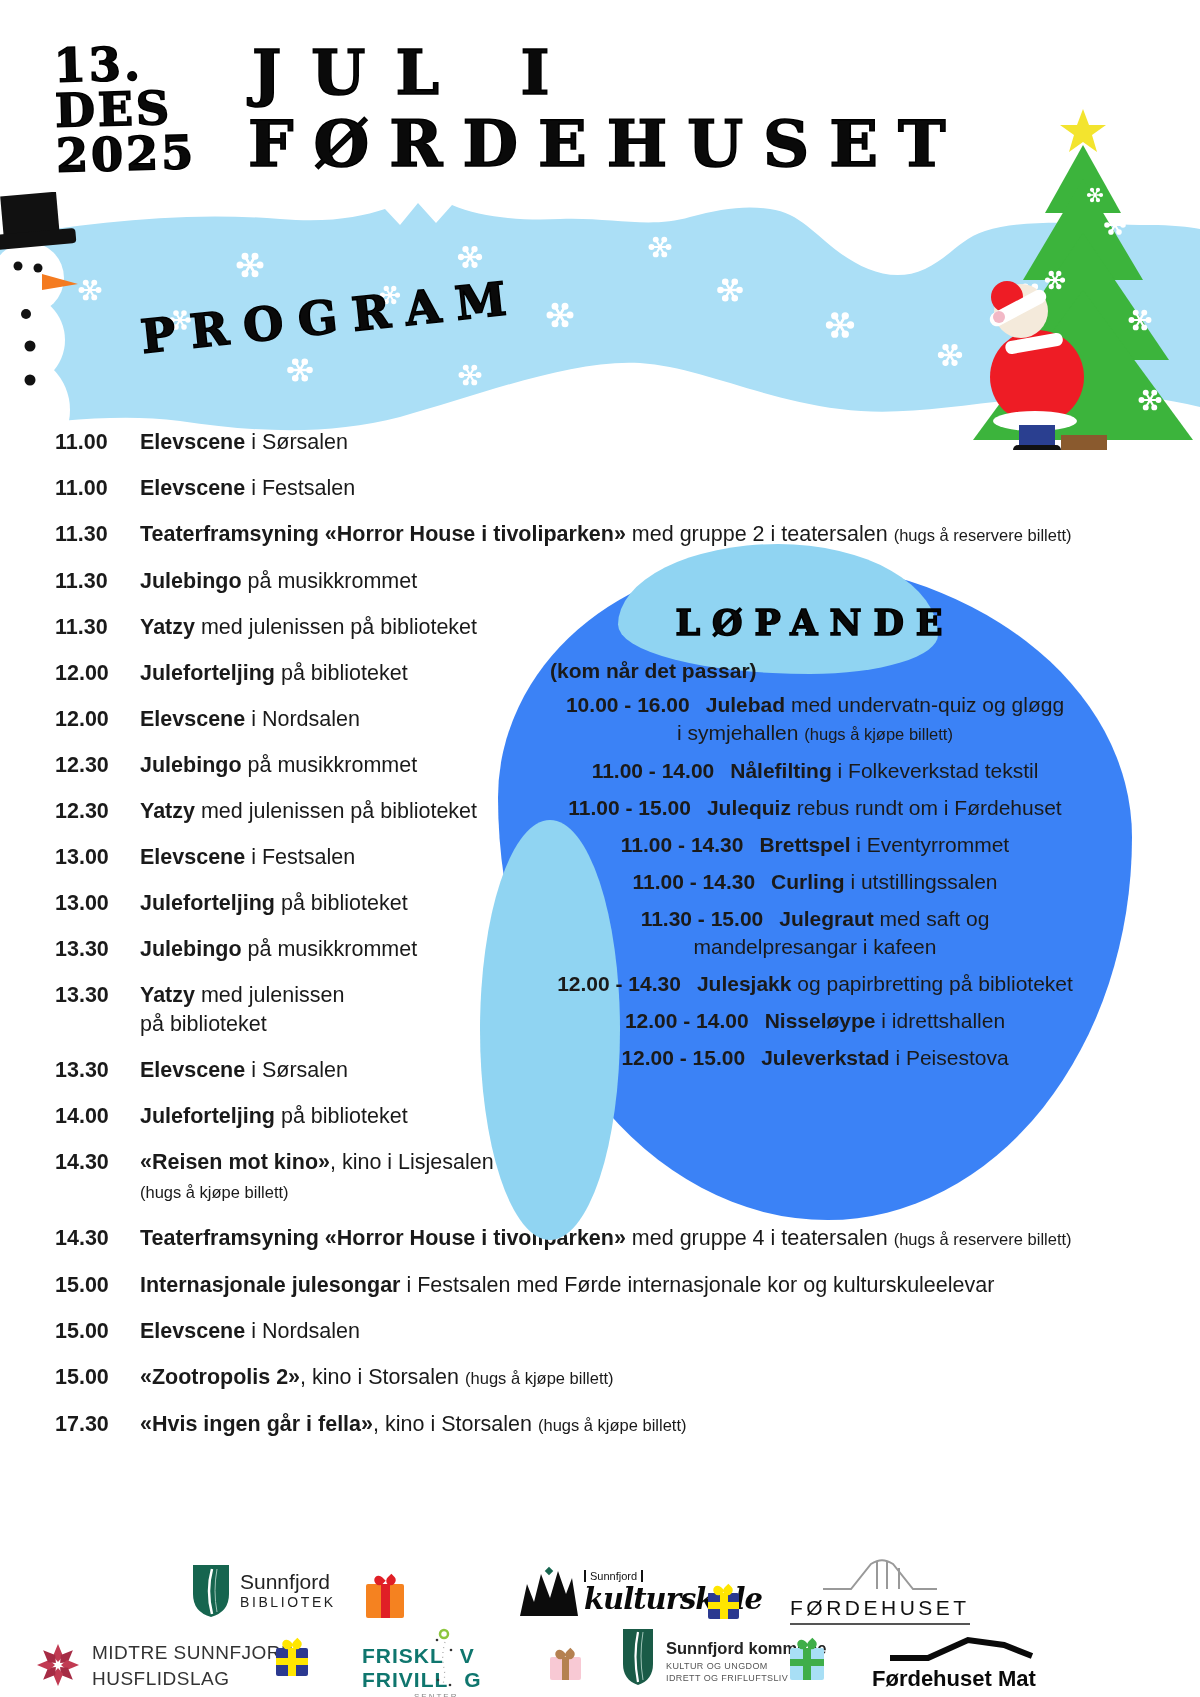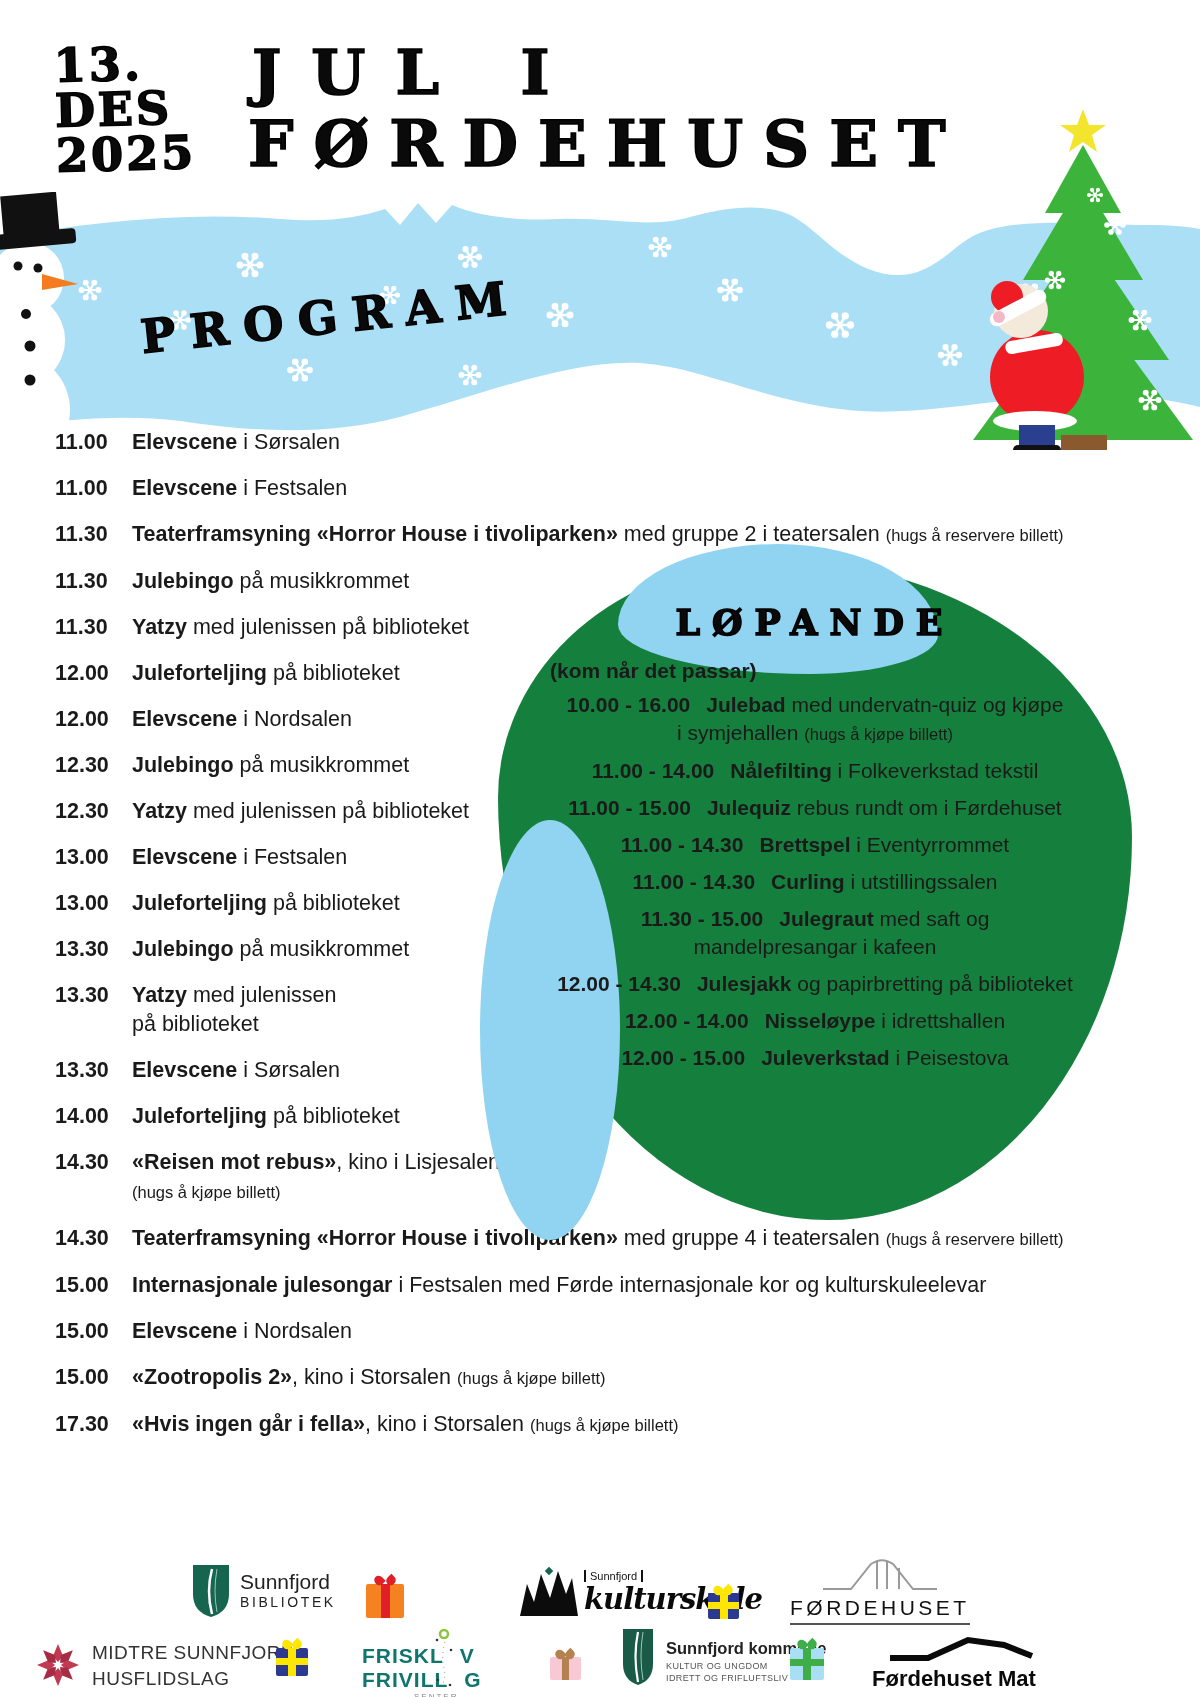--- a/index.html
+++ b/index.html
@@ -12,27 +12,27 @@
   #title-line2{position:absolute;left:248px;top:106px;font-size:64px;letter-spacing:20px;white-space:nowrap}
   
   #banner-svg{position:absolute;left:0;top:195px;width:1200px;height:250px}
   #snowman-svg{position:absolute;left:-18px;top:192px;width:135px;height:262px}
   #tree-svg{position:absolute;left:935px;top:105px;width:265px;height:345px}
   #program-heading{position:absolute;left:140px;top:290px;font-size:46px;letter-spacing:15px;transform:rotate(-6deg);white-space:nowrap}
   
   #program-list{position:absolute;left:55px;top:428px;width:1090px}
   .prow{display:flex;margin-bottom:17px;font-size:21.5px;line-height:29px}
   .ptime{width:64px;font-weight:bold;flex:none}
-  .ptext{margin-left:13px}
+  .ptext{margin-left:21px}
   .ptext b{font-weight:bold}
   .ptext small{font-size:16.5px;margin-left:6px}
   .pline2{display:block}
   .pline2 small{margin-left:0;font-size:16.5px}
   
-  #blob{position:absolute;left:498px;top:560px;width:634px;height:660px;background:#15803d;
+  #blob{position:absolute;left:498px;top:560px;width:634px;height:660px;background:#3b82f6;
         border-radius:43% 57% 48% 52% / 36% 42% 58% 64%}
   #blob::before{content:"";position:absolute;left:120px;top:-16px;width:320px;height:130px;background:#90d4f2;
         border-radius:50% 50% 40% 60% / 62% 70% 30% 38%}
   #blob::after{content:"";position:absolute;left:-18px;top:260px;width:140px;height:420px;background:#90d4f2;border-radius:50%}
   .blob-content{position:absolute;left:0;top:0;width:100%;padding-top:38px;z-index:2}
   .akt-heading{text-align:center;font-size:35px;letter-spacing:12px;line-height:49px;white-space:nowrap}
   #akt-note{margin:12px 0 8px 52px;font-weight:bold;font-size:21px}
   .arow{font-size:21px;line-height:28px;margin-bottom:9px;text-align:center}
   .atime{font-weight:bold;margin-right:16px}
   .arow b{font-weight:bold}
@@ -212,21 +212,21 @@
   <div class="prow">
       <span class="ptime">13.30</span>
       <span class="ptext"><b>Elevscene</b><span> i Sørsalen</span></span>
     </div>
   <div class="prow">
       <span class="ptime">14.00</span>
       <span class="ptext"><b>Juleforteljing</b><span> på biblioteket</span></span>
     </div>
   <div class="prow">
       <span class="ptime">14.30</span>
-      <span class="ptext"><b>«Reisen mot rebus»</b><span>, kino i Lisjesalen</span><span class="pline2"><small>(hugs å kjøpe billett)</small></span></span>
+      <span class="ptext"><b>«Reisen mot kino»</b><span>, kino i Lisjesalen</span><span class="pline2"><small>(hugs å kjøpe billett)</small></span></span>
     </div>
   <div class="prow">
       <span class="ptime">14.30</span>
       <span class="ptext"><b>Teaterframsyning «Horror House i tivoliparken»</b><span> med gruppe 4 i teatersalen</span><small>(hugs å reservere billett)</small></span>
     </div>
   <div class="prow">
       <span class="ptime">15.00</span>
       <span class="ptext"><b>Internasjonale julesongar</b><span> i Festsalen med Førde internasjonale kor og kulturskuleelevar</span></span>
     </div>
   <div class="prow">
@@ -241,21 +241,21 @@
       <span class="ptime">17.30</span>
       <span class="ptext"><b>«Hvis ingen går i fella»</b><span>, kino i Storsalen</span><small>(hugs å kjøpe billett)</small></span>
     </div>
 </div>
 
 <div id="blob">
   <div class="blob-content">
     <div class="akt-heading fancy">LØPANDE</div>
     <div id="akt-note">(kom når det passar)</div>
 
-    <div class="arow"><span class="atime">10.00 - 16.00</span><b>Julebad</b><span> med undervatn-quiz og kjøpe</span><span class="aline2"><span>i symjehallen </span><small>(hugs å kjøpe billett)</small></span></div>
+    <div class="arow"><span class="atime">10.00 - 16.00</span><b>Julebad</b><span> med undervatn-quiz og gløgg</span><span class="aline2"><span>i symjehallen </span><small>(hugs å kjøpe billett)</small></span></div>
     <div class="arow"><span class="atime">11.00 - 14.00</span><b>Nålefilting</b><span> i Folkeverkstad tekstil</span></div>
     <div class="arow"><span class="atime">11.00 - 15.00</span><b>Julequiz</b><span> rebus rundt om i Førdehuset</span></div>
     <div class="arow"><span class="atime">11.00 - 14.30</span><b>Brettspel</b><span> i Eventyrrommet</span></div>
     <div class="arow"><span class="atime">11.00 - 14.30</span><b>Curling</b><span> i utstillingssalen</span></div>
     <div class="arow"><span class="atime">11.30 - 15.00</span><b>Julegraut</b><span> med saft og</span><span class="aline2"><span>mandelpresangar i kafeen</span></span></div>
     <div class="arow"><span class="atime">12.00 - 14.30</span><b>Julesjakk</b><span> og papirbretting på biblioteket</span></div>
     <div class="arow"><span class="atime">12.00 - 14.00</span><b>Nisseløype</b><span> i idrettshallen</span></div>
     <div class="arow"><span class="atime">12.00 - 15.00</span><b>Juleverkstad</b><span> i Peisestova</span></div>
   </div>
 </div>

